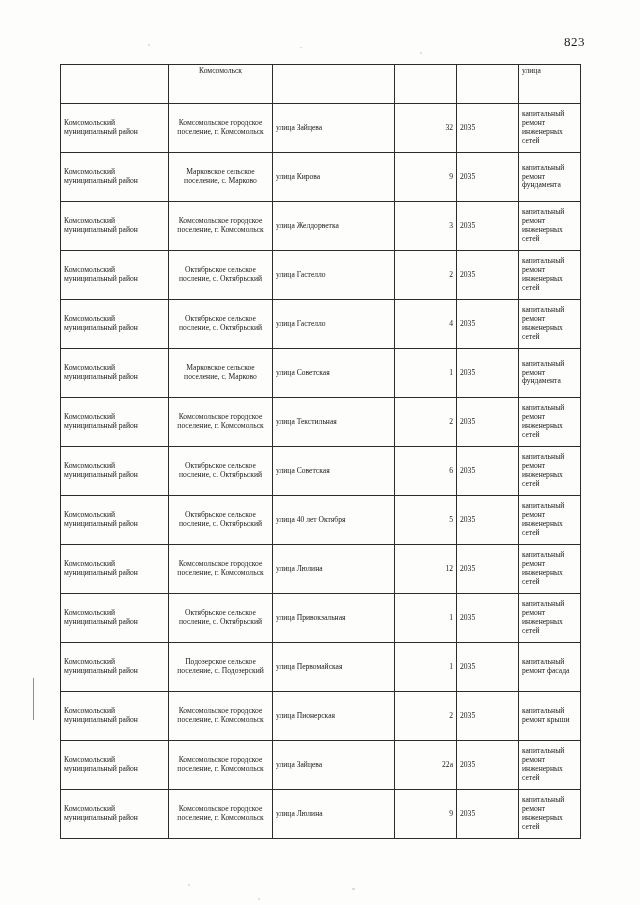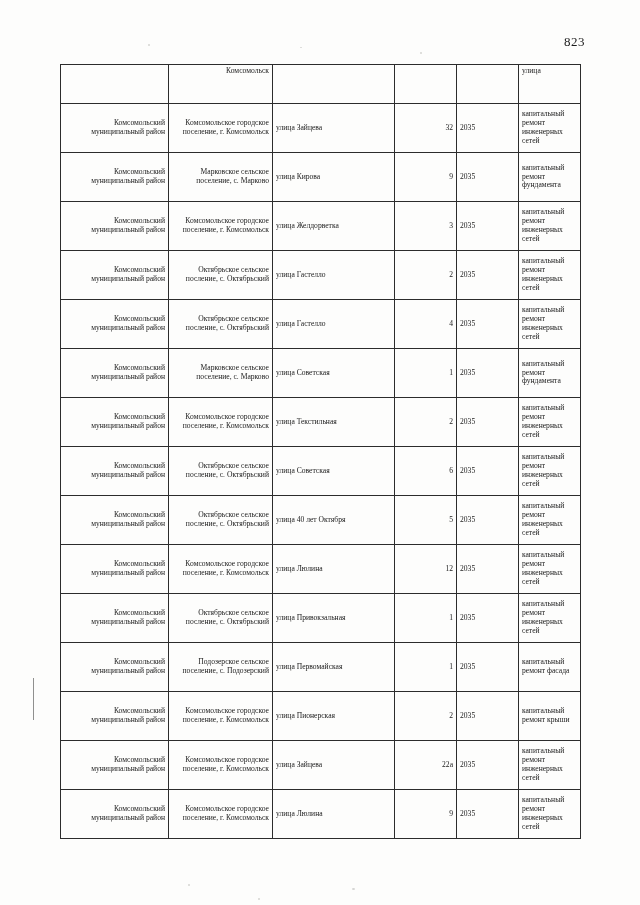--- a/index.html
+++ b/index.html
@@ -63,24 +63,24 @@
     font-family: "Liberation Serif", serif;
   }
   col.c0 { width: 108px; }
   col.c1 { width: 104px; }
   col.c2 { width: 122px; }
   col.c3 { width: 62px; }
   col.c4 { width: 62px; }
   col.c5 { width: 62px; }
 
   td.col-district {
-    text-align: right;
+    text-align: left;
   }
   td.col-settlement {
-    text-align: right;
+    text-align: center;
     padding-left: 4px;
   }
   td.col-street {
     text-align: left;
   }
   td.col-house {
     text-align: right;
   }
   td.col-year {
   }

